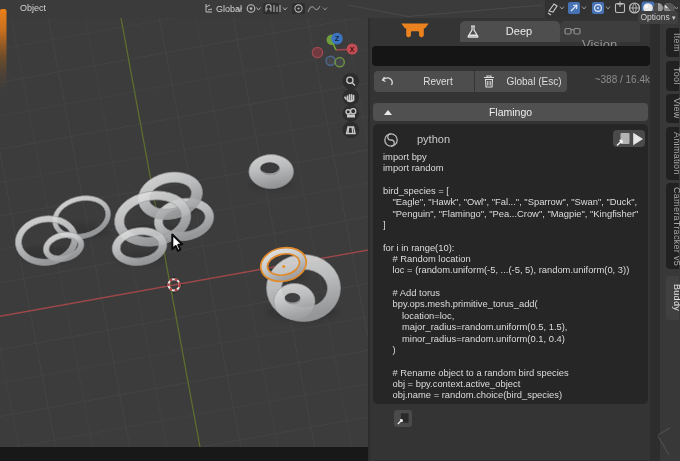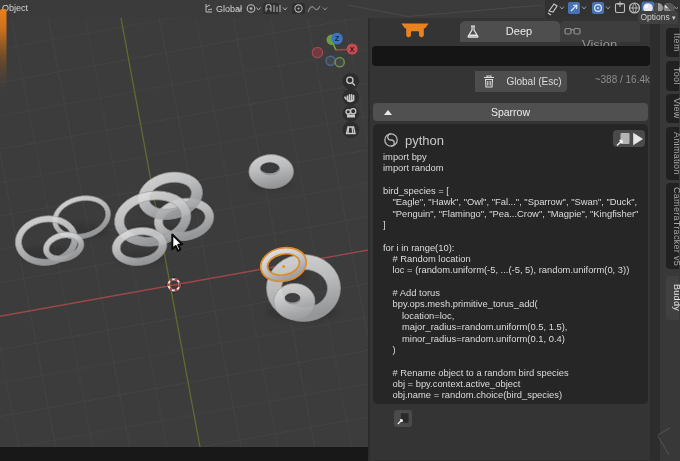--- a/index.html
+++ b/index.html
@@ -206,59 +206,65 @@
     </div>
     <div id="vtab">
       <svg style="position:absolute;left:4px;top:4px;" width="17" height="13" viewBox="0 0 17 13">
         <rect x="1" y="3.5" width="6" height="5.5" rx="1.5" fill="none" stroke="#909090" stroke-width="1.2"></rect>
         <rect x="10" y="3.5" width="6" height="5.5" rx="1.5" fill="none" stroke="#909090" stroke-width="1.2"></rect>
         <path d="M7,5 Q8.5,4 10,5" fill="none" stroke="#909090" stroke-width="1.2"></path>
       </svg>
       <div style="position:absolute;left:22px;top:4px;width:54px;text-align:left;color:#929292;font-size:13px;margin-top:12px;">Vision</div>
     </div>
     <div id="inputbox"></div>
+    <div class="btn" id="btnRevert" style="left:6px;width:100px;border-radius:4px 0 0 4px;">
+      <svg style="position:absolute;left:7px;top:4px;" width="14" height="13" viewBox="0 0 14 13">
+        <path d="M3.5,2 L1.5,5 L4.5,6.5 M1.8,4.8 Q6,1.5 9.5,4 Q12.5,6.5 10.5,10" fill="none" stroke="#dcdcdc" stroke-width="1.3"></path>
+      </svg>
+      <div style="position:absolute;left:14px;top:0;width:100%;text-align:center;line-height:21px;">Revert</div>
+    </div>
     <div class="btn" id="btnClear" style="left:107px;width:92px;border-radius:0 4px 4px 0;">
       <svg style="position:absolute;left:8px;top:4px;" width="12" height="13" viewBox="0 0 12 13">
         <path d="M1,2.5 L11,2.5 M4,2.5 L4,1 L8,1 L8,2.5 M2.5,4.5 L3,12 L9,12 L9.5,4.5 Z M4.8,6 L4.8,10.5 M7.2,6 L7.2,10.5" fill="none" stroke="#dcdcdc" stroke-width="1.1"></path>
       </svg>
       <div style="position:absolute;left:13px;top:0;width:100%;text-align:center;line-height:21px;">Global (Esc)</div>
     </div>
     <div id="counttxt" style="position:absolute;right:30px;top:56px;color:#8d8d8d;font-size:10px;">~388 / 16.4k</div>
     <div id="collapse">
       <svg style="position:absolute;left:10px;top:6px;" width="10" height="7" viewBox="0 0 10 7">
           <path d="M1,6 L5,1 L9,6 Z" fill="#e8e8e8"></path>
         </svg>
-      <div style="position:absolute;left:0;top:0;width:100%;text-align:center;color:#ededed;font-size:10.5px;line-height:18px;">Sparrow</div>
+      <div style="position:absolute;left:0;top:0;width:100%;text-align:center;color:#ededed;font-size:10.5px;line-height:18px;">Flamingo</div>
     </div>
     <div id="codeblk">
       <svg style="position:absolute;left:10px;top:8px;" width="16" height="16" viewBox="0 0 16 16">
         <circle cx="8" cy="8" r="6.2" fill="none" stroke="#b9b9b9" stroke-width="1.3"></circle>
         <path d="M8,1.8 C3.7,1.8 3.7,8 8,8 C12.3,8 12.3,14.2 8,14.2" fill="none" stroke="#b9b9b9" stroke-width="1.3"></path>
       </svg>
-      <div style="position:absolute;left:32px;top:9px;color:#c9c9c9;font-size:13px;">python</div>
+      <div style="position:absolute;left:44px;top:9px;color:#c9c9c9;font-size:11px;">python</div>
       <div style="position:absolute;left:240px;top:6px;width:32px;height:17px;background:#4a4a4a;border-radius:4px;"></div>
       <svg style="position:absolute;left:243px;top:8px;" width="14" height="14" viewBox="0 0 14 14">
         <rect x="4.5" y="1" width="9" height="11" rx="1" fill="#b4b4b4"></rect>
         <path d="M1,13.5 L6,8.5 M6.2,8.3 L3.4,8.6 M6.2,8.3 L5.9,11.1" stroke="#f2f2f2" stroke-width="1.5" fill="none"></path>
       </svg>
       <svg style="position:absolute;left:258.5px;top:7.5px;" width="12" height="14" viewBox="0 0 12 14">
           <path d="M1.2,0.8 L11,7 L1.2,13.2 Z" fill="#e6e6e6"></path>
         </svg>
       <div id="code" style="position:absolute;left:10px;top:27px;width:262px;color:#dcdcdc;font-size:9.4px;line-height:11.35px;white-space:pre;"><div>import bpy</div><div>import random</div><div>&nbsp;</div><div>bird_species = [</div><div style="padding-left:9.5px">"Eagle", "Hawk", "Owl", "Fal...", "Sparrow", "Swan", "Duck",</div><div style="padding-left:9.5px">"Penguin", "Flamingo", "Pea...Crow", "Magpie", "Kingfisher"</div><div>]</div><div>&nbsp;</div><div>for i in range(10):</div><div style="padding-left:9.5px"># Random location</div><div style="padding-left:9.5px">loc = (random.uniform(-5, ...(-5, 5), random.uniform(0, 3))</div><div>&nbsp;</div><div style="padding-left:9.5px"># Add torus</div><div style="padding-left:9.5px">bpy.ops.mesh.primitive_torus_add(</div><div style="padding-left:19px">location=loc,</div><div style="padding-left:19px">major_radius=random.uniform(0.5, 1.5),</div><div style="padding-left:19px">minor_radius=random.uniform(0.1, 0.4)</div><div style="padding-left:9.5px">)</div><div>&nbsp;</div><div style="padding-left:9.5px"># Rename object to a random bird species</div><div style="padding-left:9.5px">obj = bpy.context.active_object</div><div style="padding-left:9.5px">obj.name = random.choice(bird_species)</div></div>
     </div>
     <div id="copybtn" style="position:absolute;left:26px;top:392px;width:18px;height:17px;background:#4a4a4a;border-radius:3px;">
       <svg style="position:absolute;left:3px;top:2px;" width="12" height="13" viewBox="0 0 14 14">
         <rect x="4.5" y="1" width="9" height="11" rx="1" fill="#2a2a2a"></rect>
         <path d="M1,13.5 L6,8.5 M6.2,8.3 L3.4,8.6 M6.2,8.3 L5.9,11.1" stroke="#ededed" stroke-width="1.5" fill="none"></path>
       </svg>
     </div>
     <div id="nextrow"></div>
   </div>
   <div id="hdrL">
-    <div class="htxt" style="left:2px;top:3px;">Object</div>
+    <div class="htxt" style="left:20px;top:3px;">Object</div>
     <svg style="position:absolute;left:0;top:9px;" width="8" height="85" viewBox="0 0 8 85">
       <defs>
           <linearGradient id="obar" x1="0" y1="0" x2="0" y2="1">
         <stop offset="0" stop-color="#ec8118"></stop>
             <stop offset="0.25" stop-color="#c86f1e"></stop>
         <stop offset="0.55" stop-color="#7d5226" stop-opacity="0.85"></stop>
             <stop offset="1" stop-color="#4a4038" stop-opacity="0"></stop>
       </linearGradient>
         </defs>
       <rect x="0" y="0" width="6.5" height="85" rx="2" fill="url(#obar)"></rect>

